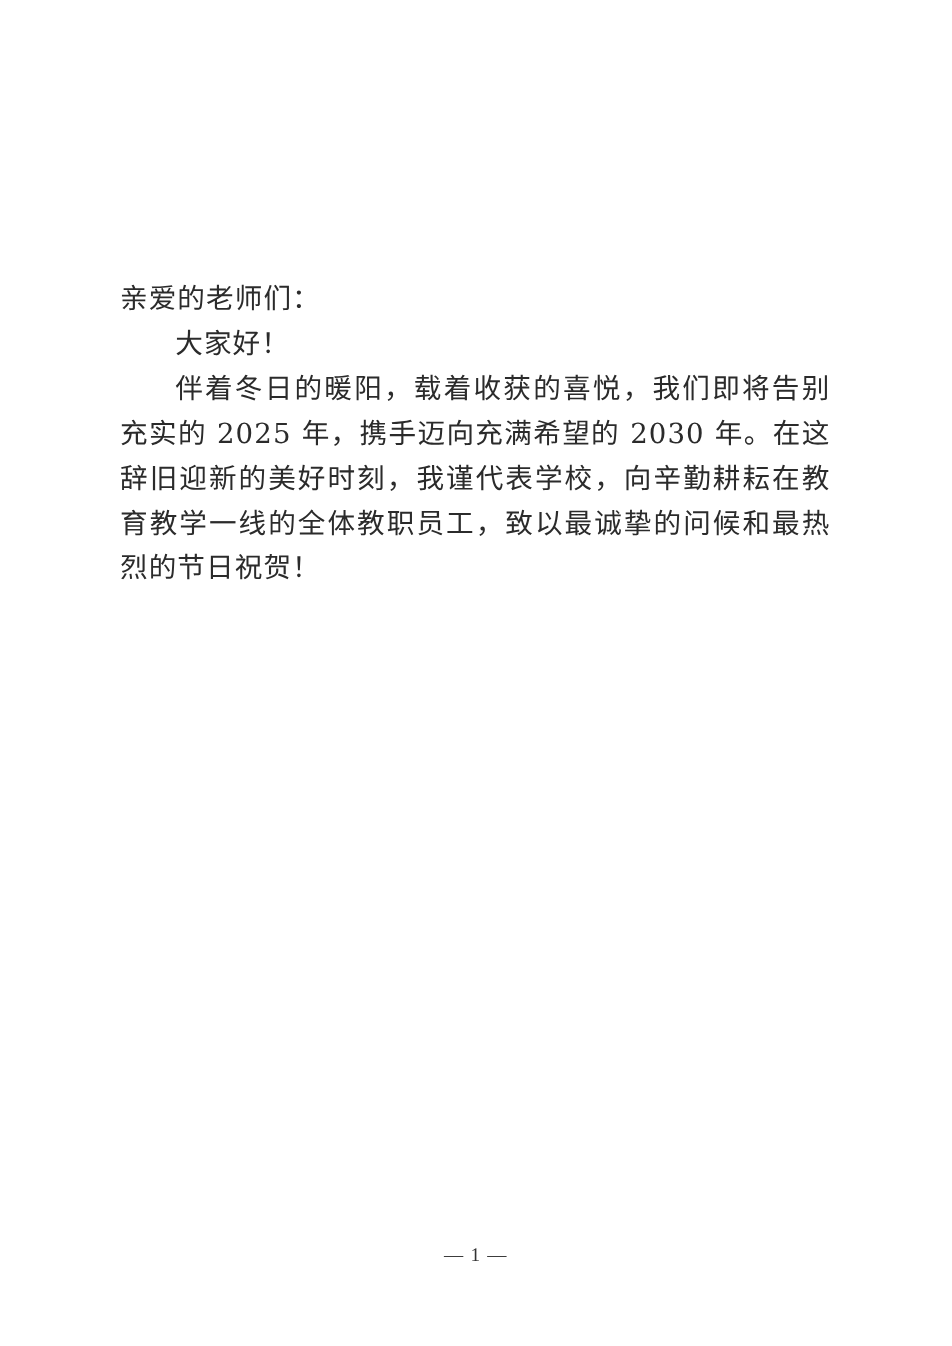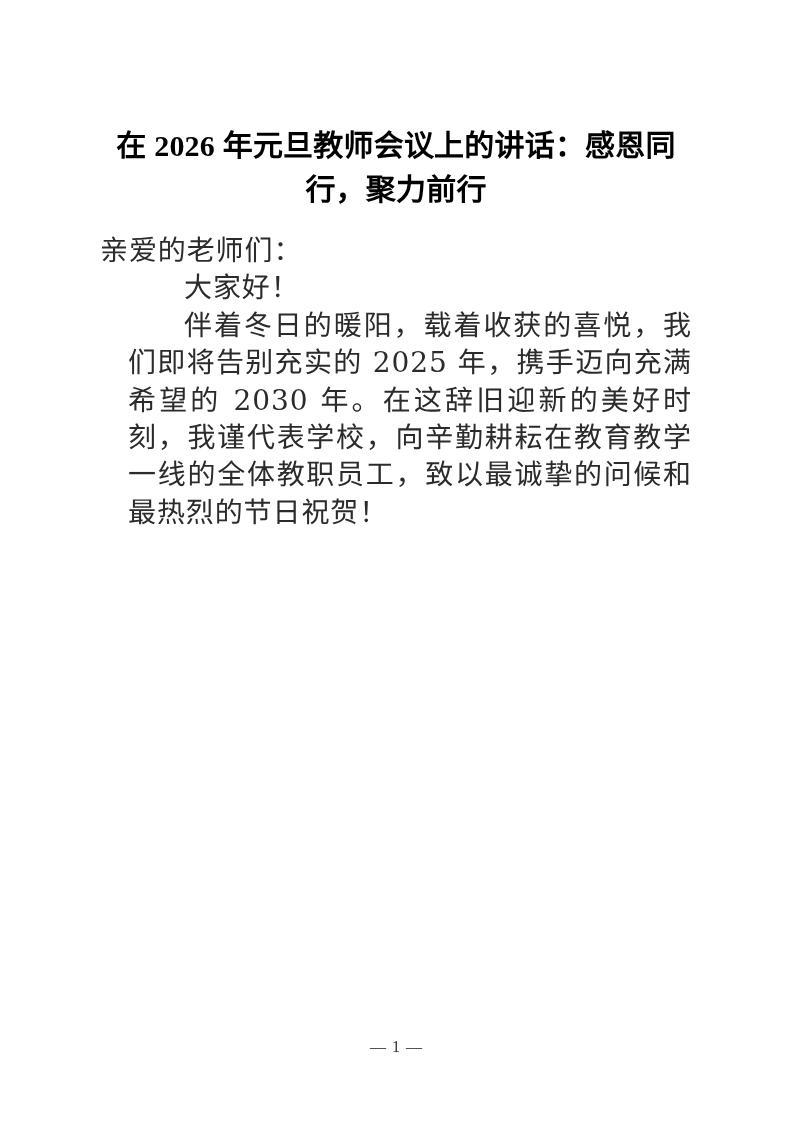--- a/index.html
+++ b/index.html
@@ -46,33 +46,32 @@
   .doc-body {
     position: absolute;
     left: 100px;
     top: 232px;
     width: 592px;
   }
 
   .para {
     margin: 0;
     font-family: "DejaVu Serif", "Liberation Serif", serif;
-    font-size: 28px;
+    font-size: 23px;
     line-height: 37.4px;
     color: #2b2b2b;
     text-align: justify;
     text-justify: inter-character;
     text-indent: 0;
     letter-spacing: 0.9px;
     word-break: break-all;
   }
 
   .para.indent {
     text-indent: 2em;
-    margin-left: 28px;
   }
 
   .para.salutation {
     text-indent: 0;
     text-align: left;
   }
 
   .para.short {
     text-align: left;
   }
@@ -88,21 +87,20 @@
     font-size: 16px;
     color: #333333;
     letter-spacing: 1px;
   }
 </style>
 </head>
 <body>
 
 <div class="page">
 
-  <h1 class="doc-title">在 2026 年元旦教师会议上的讲话：感恩同行，聚力前行</h1>
 
   <div class="doc-body">
 
     <p class="para salutation">亲爱的老师们：</p>
 
     <p class="para indent short">大家好！</p>
 
     <p class="para indent">伴着冬日的暖阳，载着收获的喜悦，我们即将告别充实的 2025 年，携手迈向充满希望的 2030 年。在这辞旧迎新的美好时刻，我谨代表学校，向辛勤耕耘在教育教学一线的全体教职员工，致以最诚挚的问候和最热烈的节日祝贺！</p>
 
 

